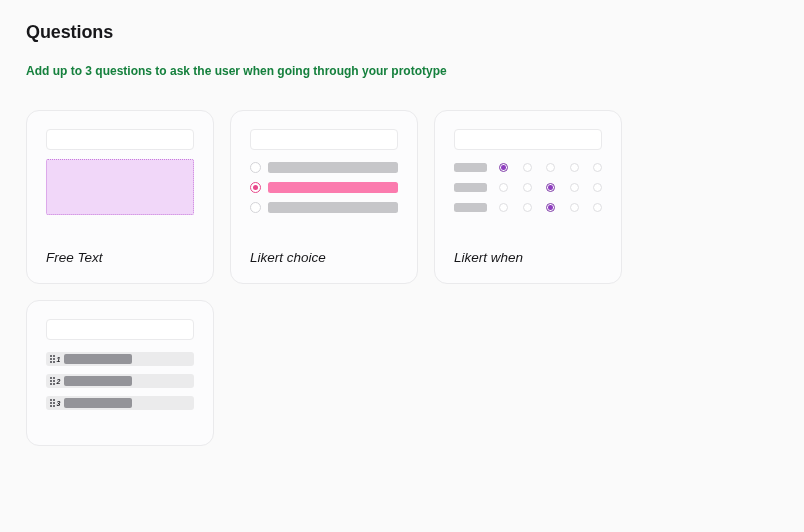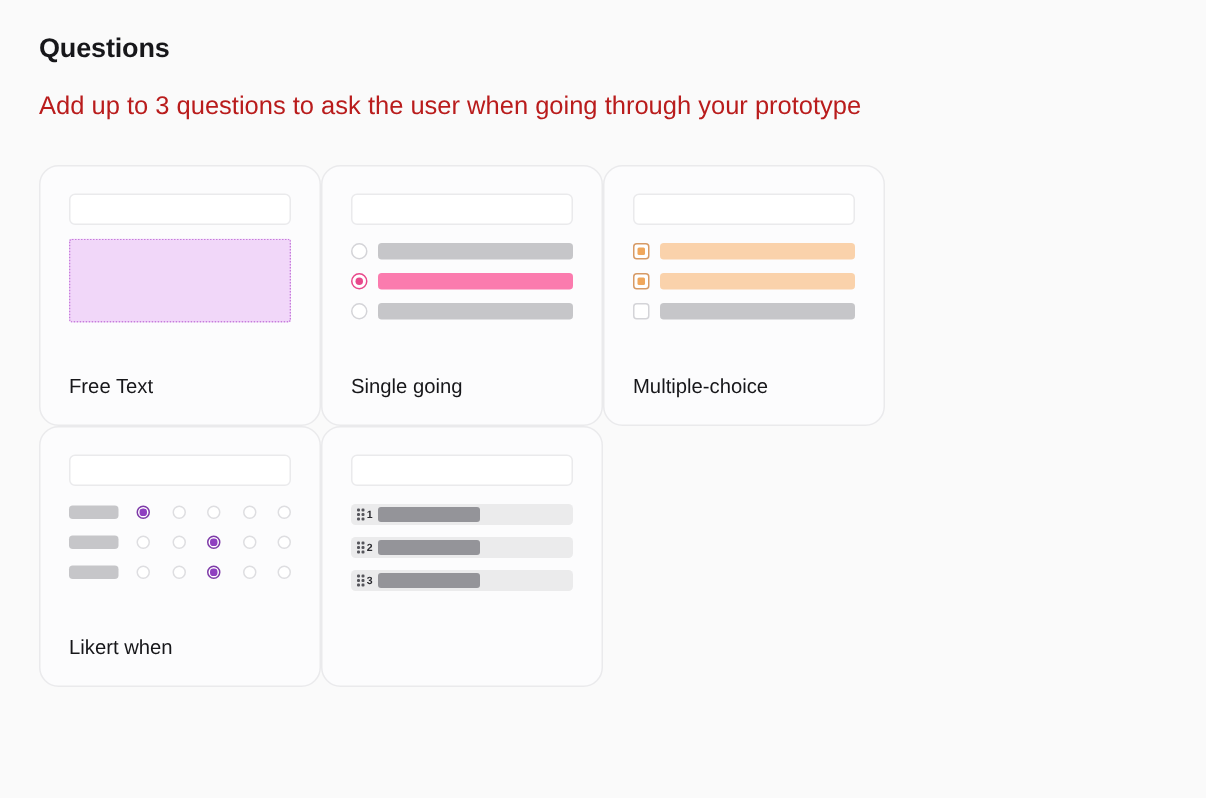--- a/index.html
+++ b/index.html
@@ -24,31 +24,33 @@
   .page-title {
     font-size: 18px;
     font-weight: bold;
     color: #17171A;
     letter-spacing: -0.1px;
     margin: 0;
     padding: 0;
     line-height: 24px;
   }
   .page-subtitle {
-    font-size: 17px;
-    color: #b91c1c;
+    font-size: 12px;
+    color: #15803d;
     margin: 0;
     padding: 18px 0 0 0;
     line-height: 18px;
+    font-weight: bold;
   }
   .cards-grid {
     display: flex;
     flex-wrap: wrap;
-    gap: 0;
+    gap: 16px;
     padding-top: 30px;
+    font-style: italic;
   }
   .card {
     width: 188px;
     box-sizing: border-box;
     background: #FCFCFD;
     border: 1px solid #EAEAEC;
     border-radius: 13px;
     padding: 18px 19px 16px 19px;
     display: flex;
     flex-direction: column;
@@ -270,43 +272,23 @@
           <div class="opt-row">
             <span class="radio sel-pink"></span>
             <span class="bar pink"></span>
           </div>
           <div class="opt-row">
             <span class="radio"></span>
             <span class="bar"></span>
           </div>
         </div>
       </div>
-      <div class="card-label">Single going</div>
+      <div class="card-label">Likert choice</div>
     </div>
 
-    <div class="card">
-      <div class="card-preview">
-        <div class="preview-input"></div>
-        <div class="opt-rows">
-          <div class="opt-row">
-            <span class="checkbox sel-orange"></span>
-            <span class="bar orange"></span>
-          </div>
-          <div class="opt-row">
-            <span class="checkbox sel-orange"></span>
-            <span class="bar orange"></span>
-          </div>
-          <div class="opt-row">
-            <span class="checkbox"></span>
-            <span class="bar"></span>
-          </div>
-        </div>
-      </div>
-      <div class="card-label">Multiple-choice</div>
-    </div>
 
     <div class="card">
       <div class="card-preview">
         <div class="preview-input"></div>
         <div class="likert-rows">
           <div class="likert-row">
             <span class="likert-label"></span>
             <span class="likert-scale">
               <span class="likert-dot sel"></span>
               <span class="likert-dot"></span>

